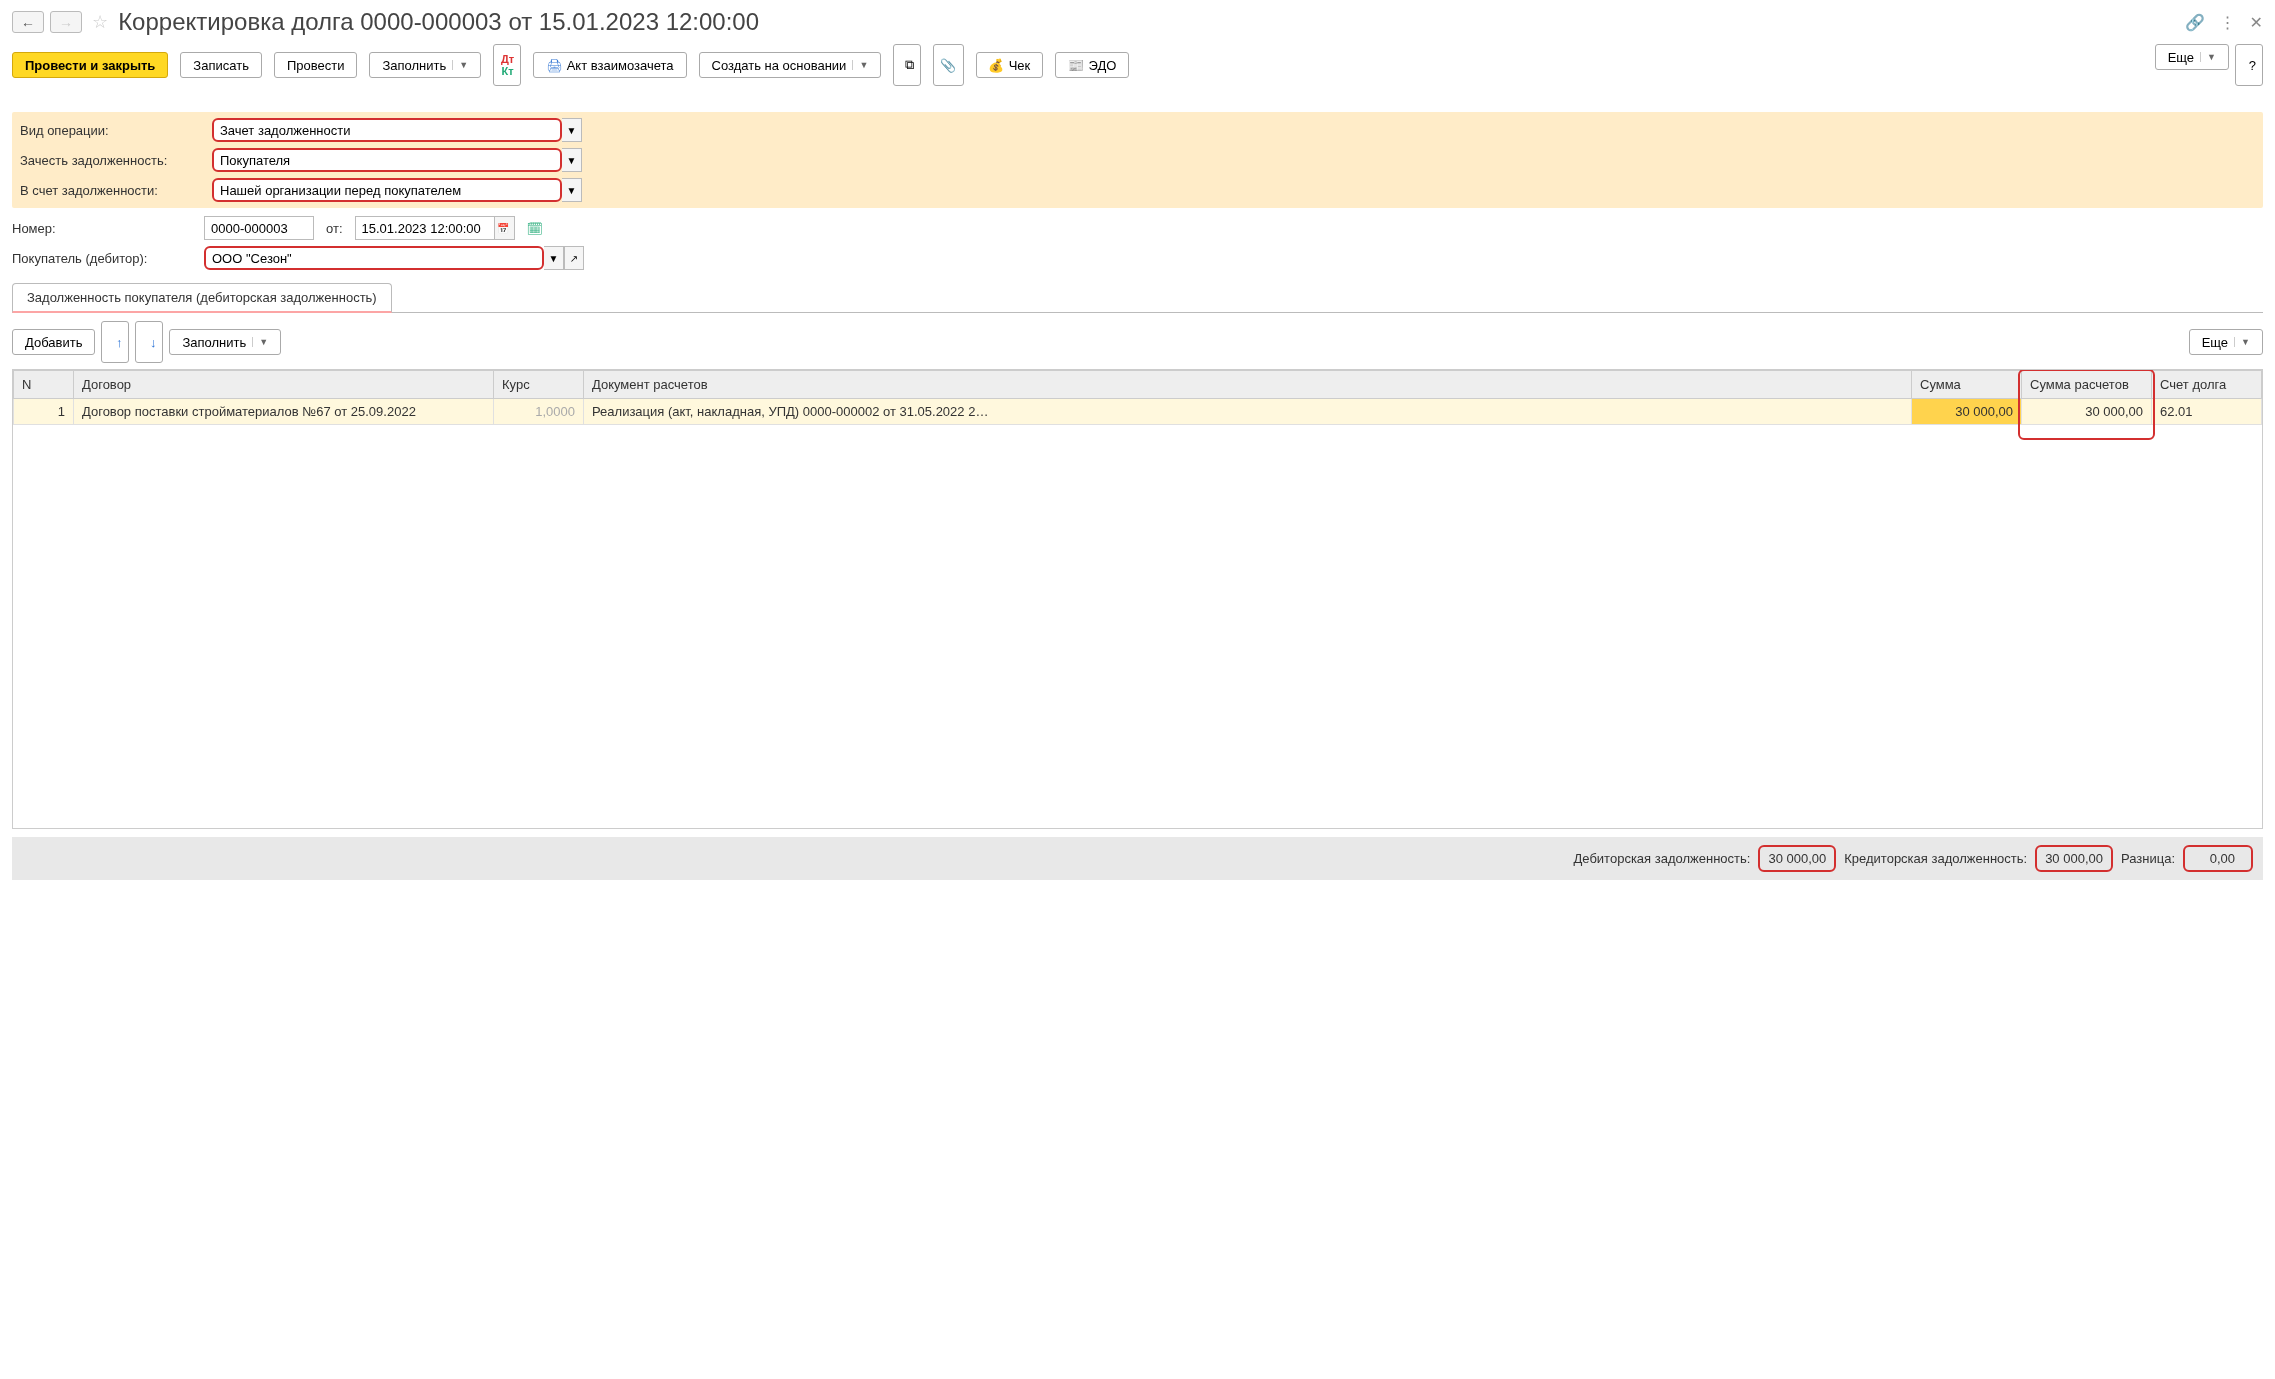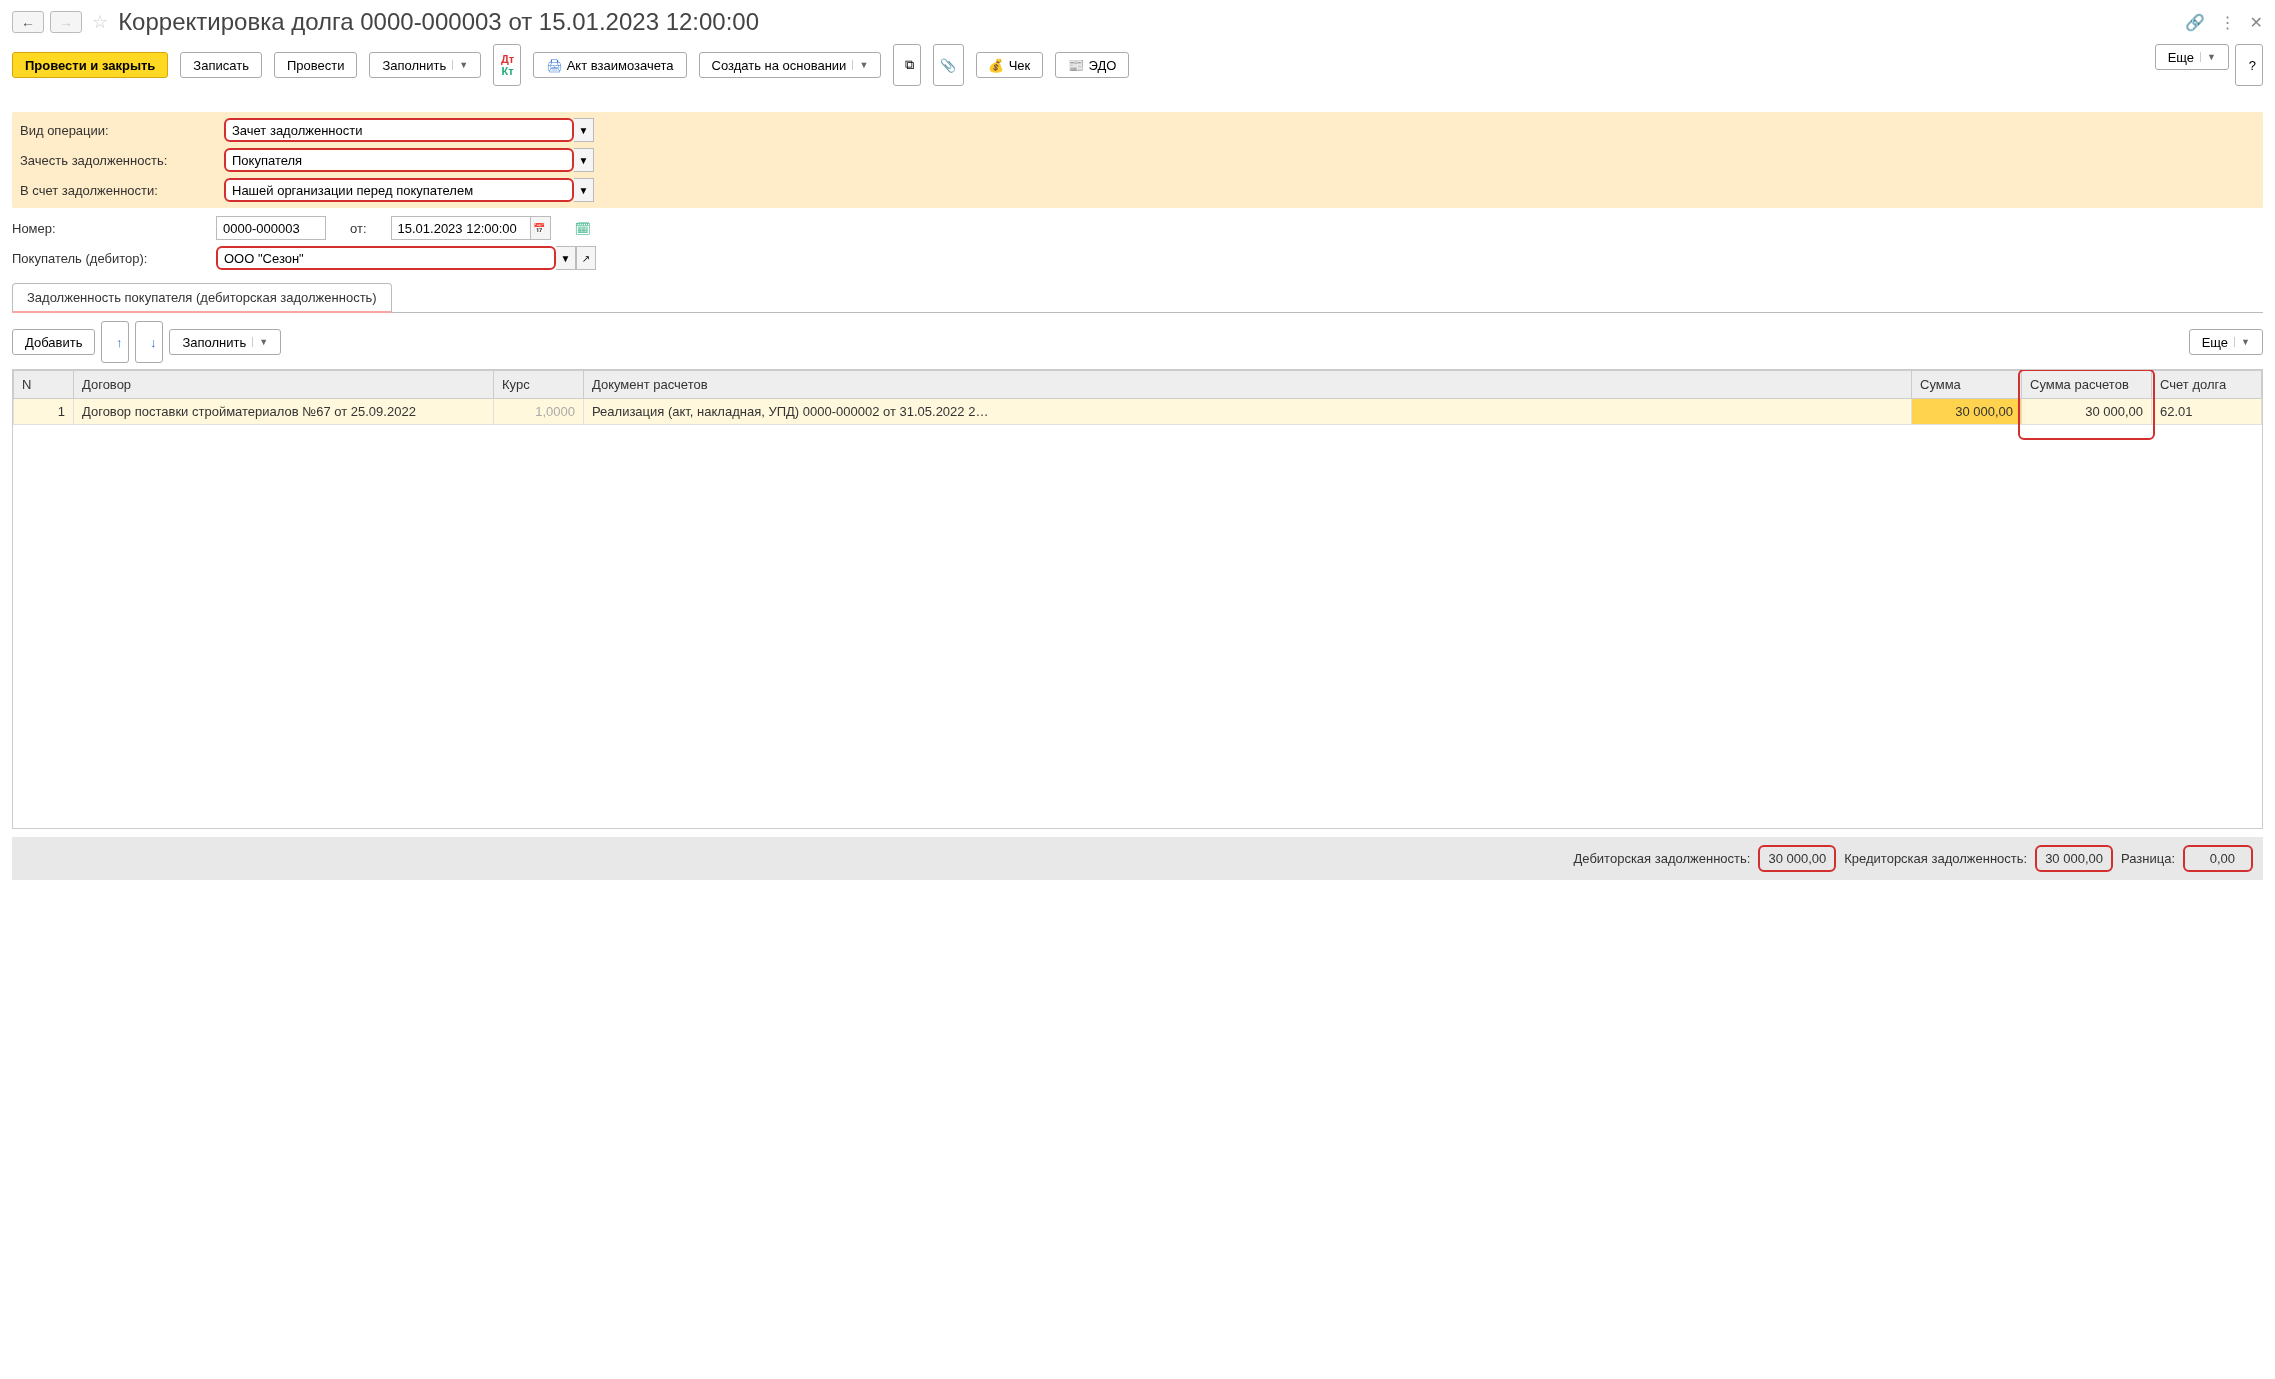--- a/index.html
+++ b/index.html
@@ -70,21 +70,21 @@
 .form-block {
   background: #ffecc8;
   padding: 6px 8px;
   margin-bottom: 8px;
   border-radius: 2px;
 }
 .form-row {
   display: flex;
   align-items: center;
   margin-bottom: 6px;
-  gap: 24px;
+  gap: 12px;
 }
 .form-row:last-child { margin-bottom: 0; }
 .form-label {
   width: 180px;
   text-align: left;
   font-size: 13px;
 }
 .input-combo {
   display: flex;
   align-items: stretch;

